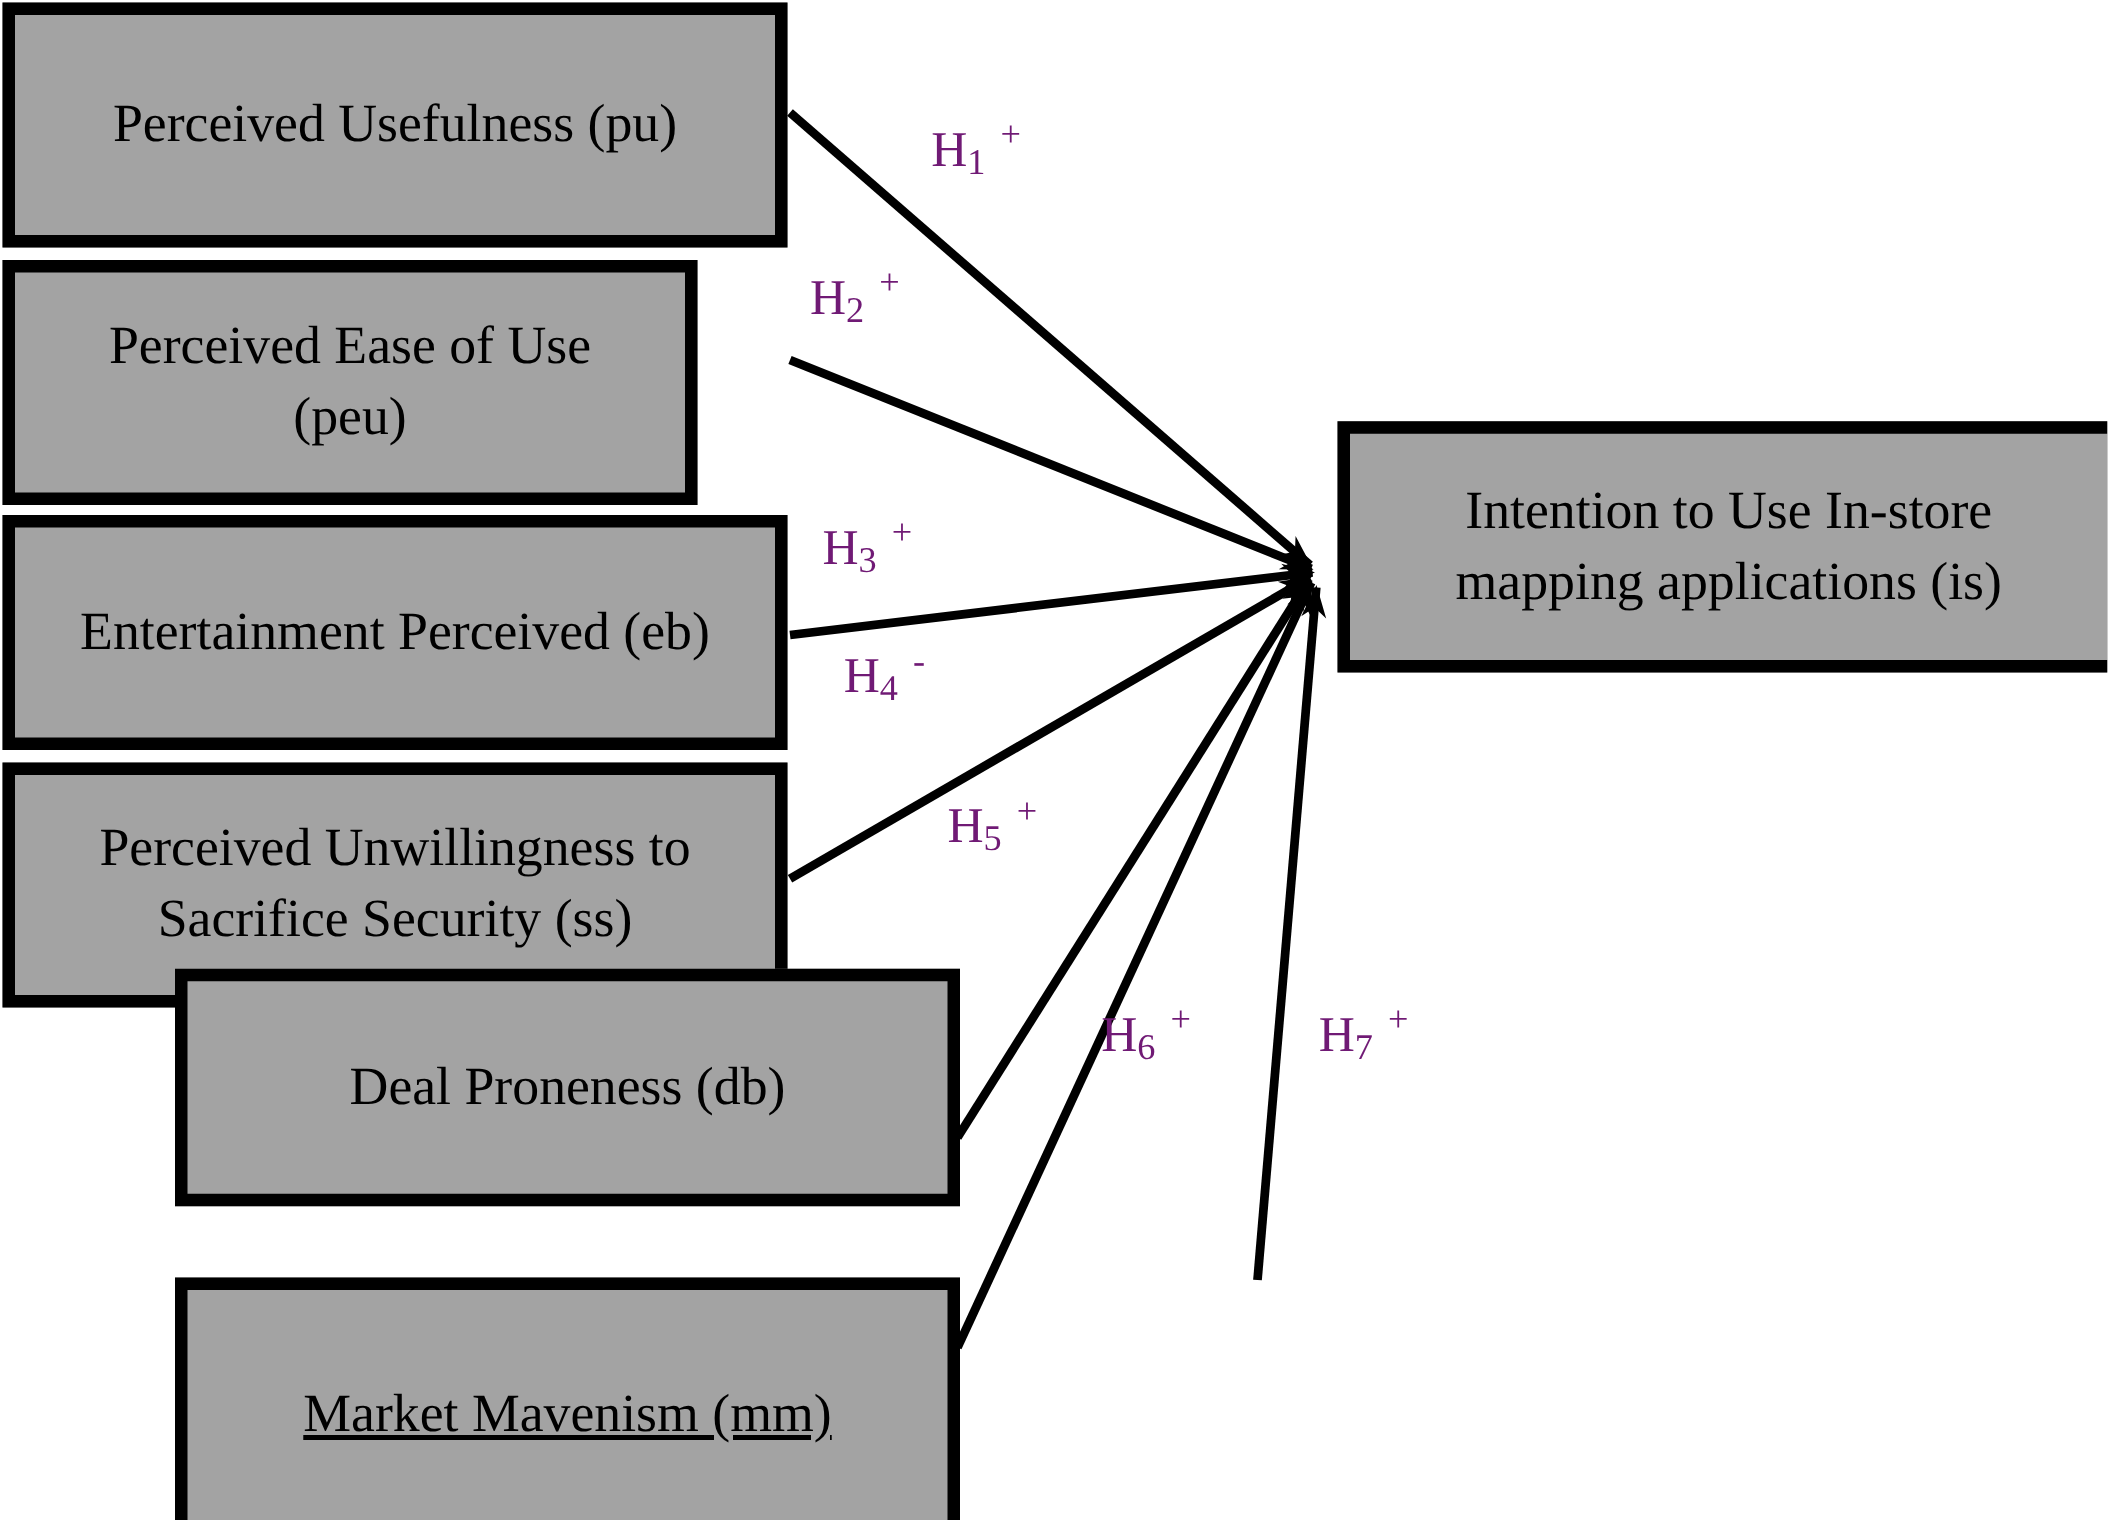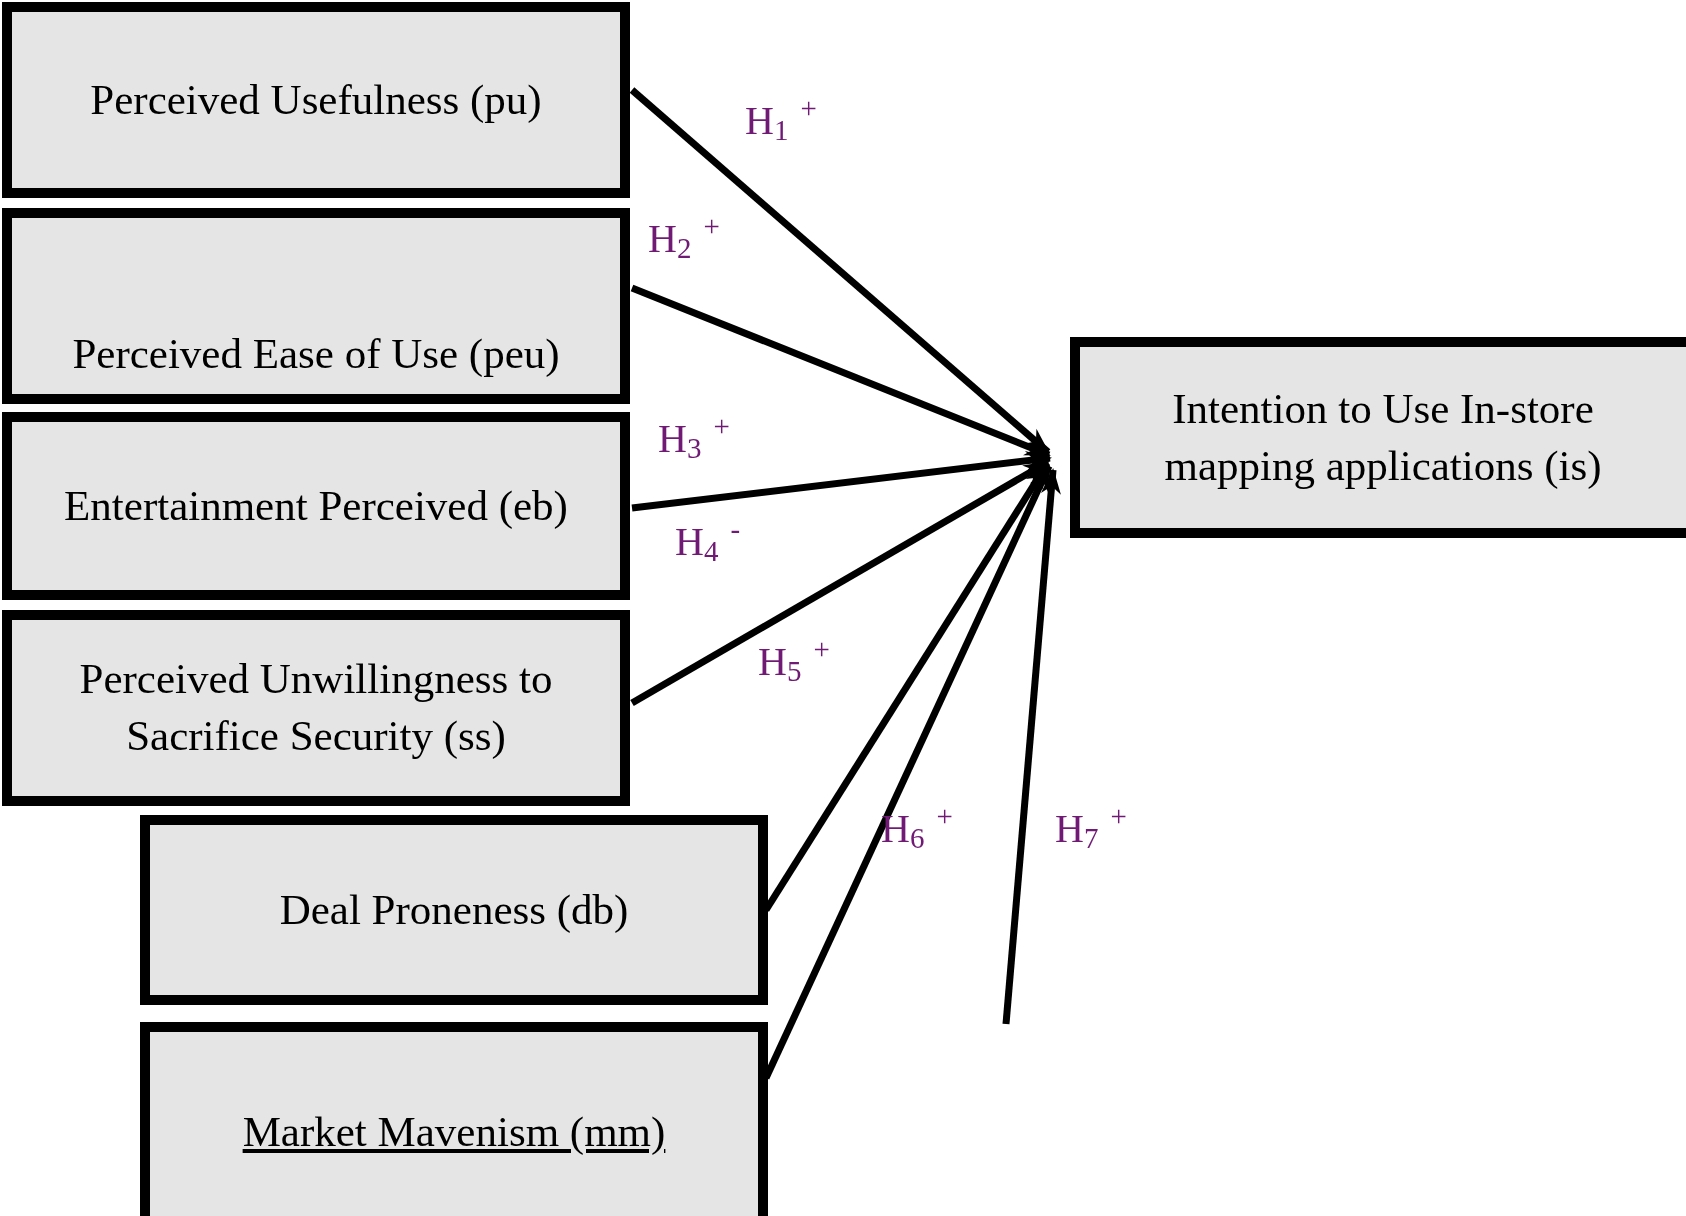--- a/index.html
+++ b/index.html
@@ -12,36 +12,36 @@
     width: 1686px;
     height: 1216px;
     background: #ffffff;
     font-family: "Liberation Serif", "DejaVu Serif", serif;
     overflow: hidden;
   }
   .node {
     position: absolute;
     box-sizing: border-box;
     border: 10px solid #000000;
-    background: #e5e5e5;
+    background: #a3a3a3;
     display: flex;
     align-items: center;
     justify-content: center;
     text-align: center;
     font-size: 43px;
     line-height: 1.32;
     color: #000000;
-    padding: 11px 28px;
+    padding: 0 28px;
     z-index: 1;
   }
   #node-pu  { left: 2px;    top: 2px;    width: 628px; height: 196px; }
-  #node-peu { left: 2px;    top: 208px;  width: 628px; height: 196px; align-items: flex-end; }
+  #node-peu { left: 2px;    top: 208px;  width: 556px; height: 196px; }
   #node-eb  { left: 2px;    top: 412px;  width: 628px; height: 188px; }
   #node-ss  { left: 2px;    top: 610px;  width: 628px; height: 196px; }
-  #node-db  { left: 140px;  top: 815px;  width: 628px; height: 190px; }
+  #node-db  { left: 140px;  top: 775px;  width: 628px; height: 190px; }
   #node-mm  { left: 140px;  top: 1022px; width: 628px; height: 221px; text-decoration: underline; }
   #node-tp  { left: 808px;  top: 1020px; width: 622px; height: 192px; }
   #node-is  { left: 1070px; top: 337px;  width: 626px; height: 201px; }
 
   #arrow-layer {
     position: absolute;
     left: 0;
     top: 0;
     width: 1686px;
     height: 1216px;

